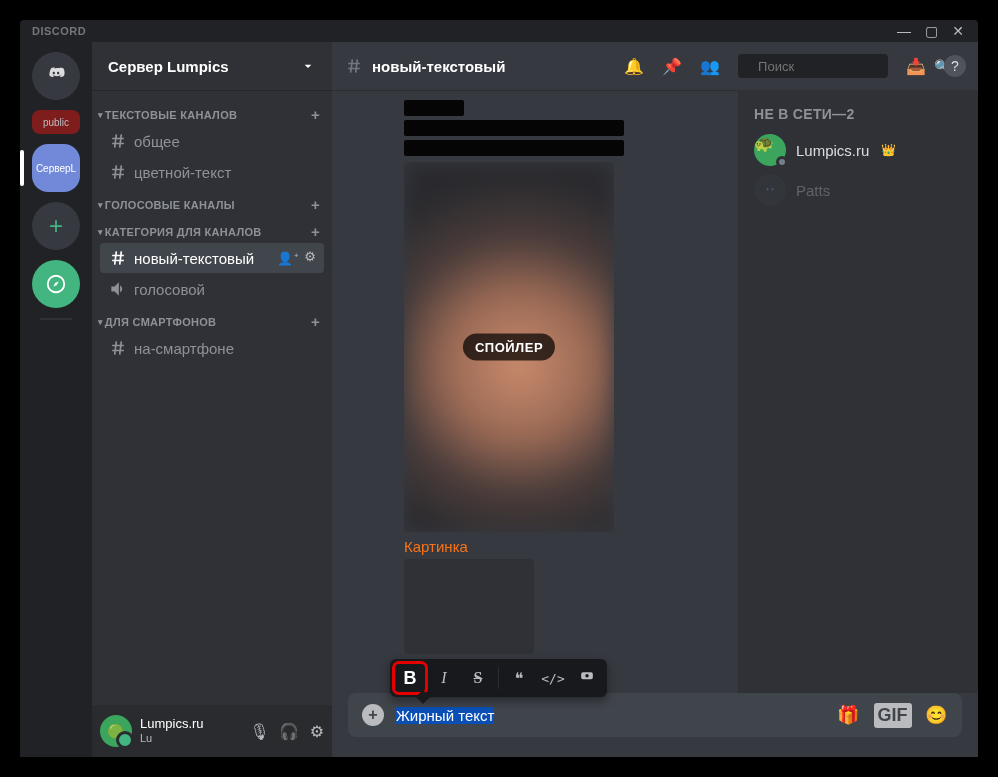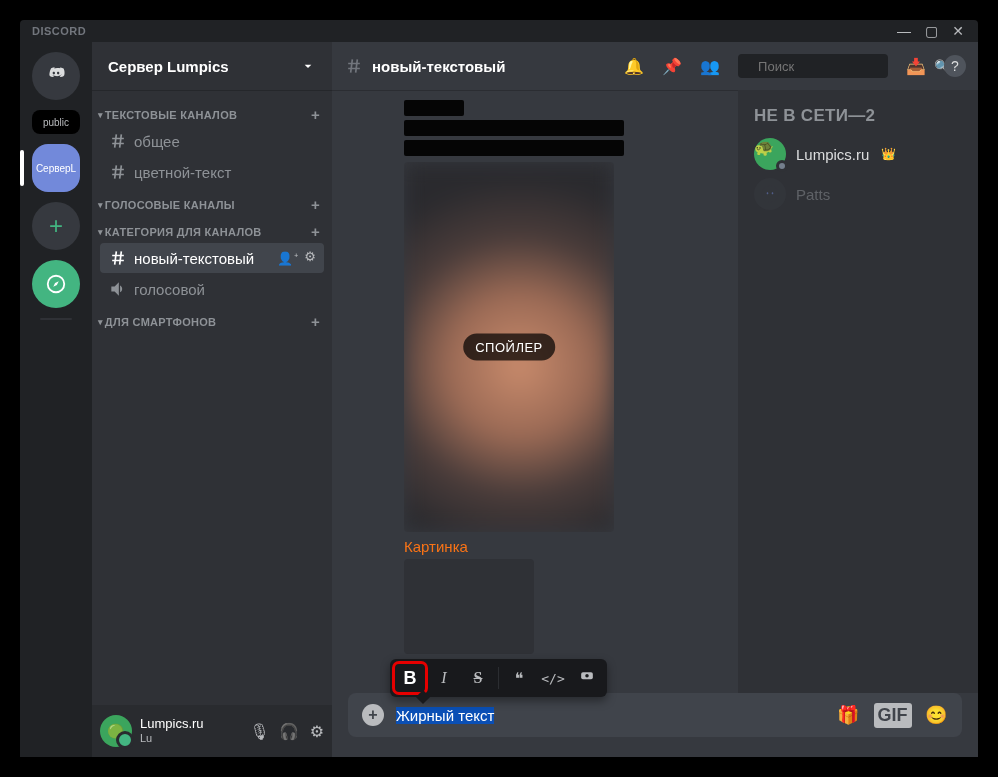--- a/index.html
+++ b/index.html
@@ -12,21 +12,21 @@
 .titlebar-logo { color: #72767d; font-size: 11px; font-weight: 700; letter-spacing: 0.5px; padding-left: 6px; }
 .titlebar-ctrl { display: flex; gap: 14px; padding-right: 8px; }
 .titlebar-ctrl span { color: #b9bbbe; font-size: 14px; cursor: pointer; }
 
 .main { flex: 1; display: flex; min-height: 0; }
 
 
 .rail { width: 72px; background: #202225; display: flex; flex-direction: column; align-items: center; padding-top: 10px; gap: 10px; }
 .pill { position: relative; width: 48px; height: 48px; border-radius: 24px; background: #36393f; display: flex; align-items: center; justify-content: center; cursor: pointer; }
 .pill.home svg { fill: #dcddde; }
-.pill.folder { width: 48px; height: 24px; border-radius: 8px; background: #000000; color: #b9bbbe; font-size: 10px; }
+.pill.folder { width: 48px; height: 24px; border-radius: 8px; background: #7f1d1d; color: #b9bbbe; font-size: 10px; }
 .pill.selected { border-radius: 16px; background: #7289da; color: #fff; font-size: 10px; }
 .pill.selected::before { content: ""; position: absolute; left: -12px; width: 4px; height: 36px; background: #fff; border-radius: 2px; }
 .pill.add { color: #43b581; font-size: 24px; }
 .pill.explore { background: #43b581; color:#fff; }
 .rail-sep { width: 32px; height: 2px; background: #2f3136; border-radius: 1px; }
 
 
 .sidebar { width: 240px; background: #2f3136; display: flex; flex-direction: column; }
 .server-header { height: 48px; display: flex; align-items: center; justify-content: space-between; padding: 0 16px; color: #fff; font-weight: 600; font-size: 15px; box-shadow: 0 1px 0 rgba(0,0,0,.2); cursor: pointer; }
 .server-header svg { fill: #fff; }
@@ -61,26 +61,26 @@
 .search-box { width: 150px; height: 24px; background: #202225; border-radius: 4px; display: flex; align-items: center; padding: 0 20px; color: #72767d; font-size: 13px; }
 .search-box input { flex: 1; background: transparent; border: none; outline: none; color: #dcddde; font-size: 13px; }
 
 .chat-body { flex: 1; display: flex; min-height: 0; }
 .messages { flex: 1; overflow: auto; padding: 10px 16px; display: flex; flex-direction: column; }
 .msg-content { margin-left: 56px; }
 .black-bar { height: 16px; background: #050505; border-radius: 2px; margin-bottom: 4px; }
 .spoiler-img { width: 210px; height: 370px; border-radius: 4px; background: radial-gradient(circle at 55% 55%, #c98b6c 0%, #9b6a55 30%, #4a3c3a 55%, #2a2a2e 80%); filter: blur(10px); margin-top: 6px; display: flex; align-items: center; justify-content: center; position: relative; cursor: pointer;}
 .spoiler-wrap { width: 210px; height: 370px; border-radius: 4px; overflow:hidden; position:relative; margin-top:6px;}
 .spoiler-wrap .spoiler-img { position:absolute; inset:0; margin:0; }
-.spoiler-badge { position: absolute; top: 50%; left: 50%; transform: translate(-50%,-50%); background: rgba(0,0,0,.7); color: #fff; font-weight: 400; font-size: 13px; padding: 6px 12px; border-radius: 14px; letter-spacing: .5px; }
+.spoiler-badge { position: absolute; top: 50%; left: 50%; transform: translate(-50%,-50%); background: rgba(0,0,0,.7); color: #fff; font-weight: 700; font-size: 13px; padding: 6px 12px; border-radius: 14px; letter-spacing: .5px; }
 .caption { color: #f97316; font-size: 15px; margin-top: 6px; }
 .img-placeholder { width: 130px; height: 95px; background: #2f3136; border-radius: 4px; margin-top: 4px; }
 
 .members { width: 240px; background: #2f3136; padding: 16px 8px; }
-.members-head { color: #8e9297; font-size: 17px; font-weight: 700; letter-spacing: .3px; padding: 0 8px 8px; }
+.members-head { color: #8e9297; font-size: 14px; font-weight: 700; letter-spacing: .3px; padding: 0 8px 8px; }
 .member { display: flex; align-items: center; gap: 10px; padding: 4px 8px; border-radius: 4px; cursor: pointer; }
 .member .m-avatar { width: 32px; height: 32px; border-radius: 50%; background: #3ba55d; position:relative;}
 .member .m-avatar.offline { background: #36393f; display:flex;align-items:center;justify-content:center;}
 .member .m-name { color: #8e9297; font-size: 15px; }
 .member .m-name.bright { color: #dcddde; }
 .crown { color: #faa61a; font-size: 12px; margin-left: 2px; }
 .m-avatar .status-dot{position:absolute;right:-2px;bottom:-2px;width:12px;height:12px;border-radius:50%;background:#747f8d;border:3px solid #2f3136;}
 
 
 .composer-wrap { padding: 0 16px 20px; position: relative; }
@@ -194,20 +194,26 @@
               </svg>
               <span>голосовой</span>
             </div>
             <div class="cat">
               <span class="cat-left">
                 <span class="cat-arrow">▾</span> 
                 <span>ДЛЯ СМАРТФОНОВ</span>
               </span>
               <span class="plus">+</span>
             </div>
+            <div class="chan">
+              <svg class="ico16" viewBox="0 0 24 24">
+                <path class="ico" d="M5 9h14M5 15h14M10 4l-2 16M16 4l-2 16" stroke="currentColor" stroke-width="2" fill="none"></path>
+              </svg>
+              <span>на-смартфоне</span>
+            </div>
           </div>
         <div class="user-panel">
           <div class="avatar-sm">🟢</div>
           <div class="user-info">
             <div>Lumpics.ru</div>
             <div class="tag">Lu</div>
           </div>
           <div class="user-ctrls">
             <span>🎙</span>
             <span>🎧</span>

